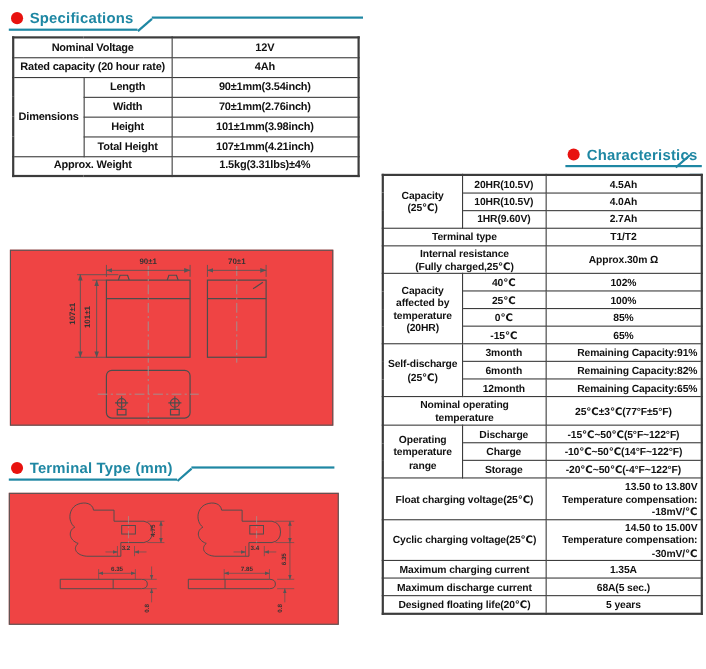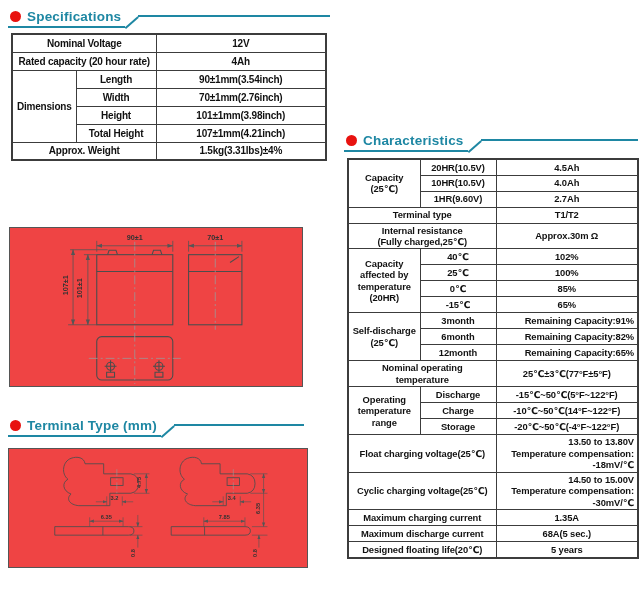--- a/index.html
+++ b/index.html
@@ -256,21 +256,21 @@
         <text class="dtxt" x="133" y="78" text-anchor="middle" transform="rotate(-90 131.5 78)">6.35</text>
 
         <line class="dim" x1="121" y1="100" x2="141" y2="100"></line>
         <line class="dim" x1="121" y1="111" x2="141" y2="111"></line>
         <line class="dim" x1="130" y1="127" x2="130" y2="111" marker-end="url(#arB)"></line>
         <text class="dtxt" x="127" y="136" text-anchor="middle" transform="rotate(-90 126 135)">0.8</text>
       </g>
     </svg>
   </div>
 
-  <div class="sec-head" style="left:344px; top:133px; width:294px;">
+  <div class="sec-head" style="left:344px; top:133px; width:294px;flex-direction:column;">
     <div class="title-wrap">
       <span class="dot"></span>
       <span class="sec-title">Characteristics</span>
     </div>
     <div class="head-line"></div>
   </div>
 
   <table id="char-table">
     <colgroup>
         <col style="width:72px">

